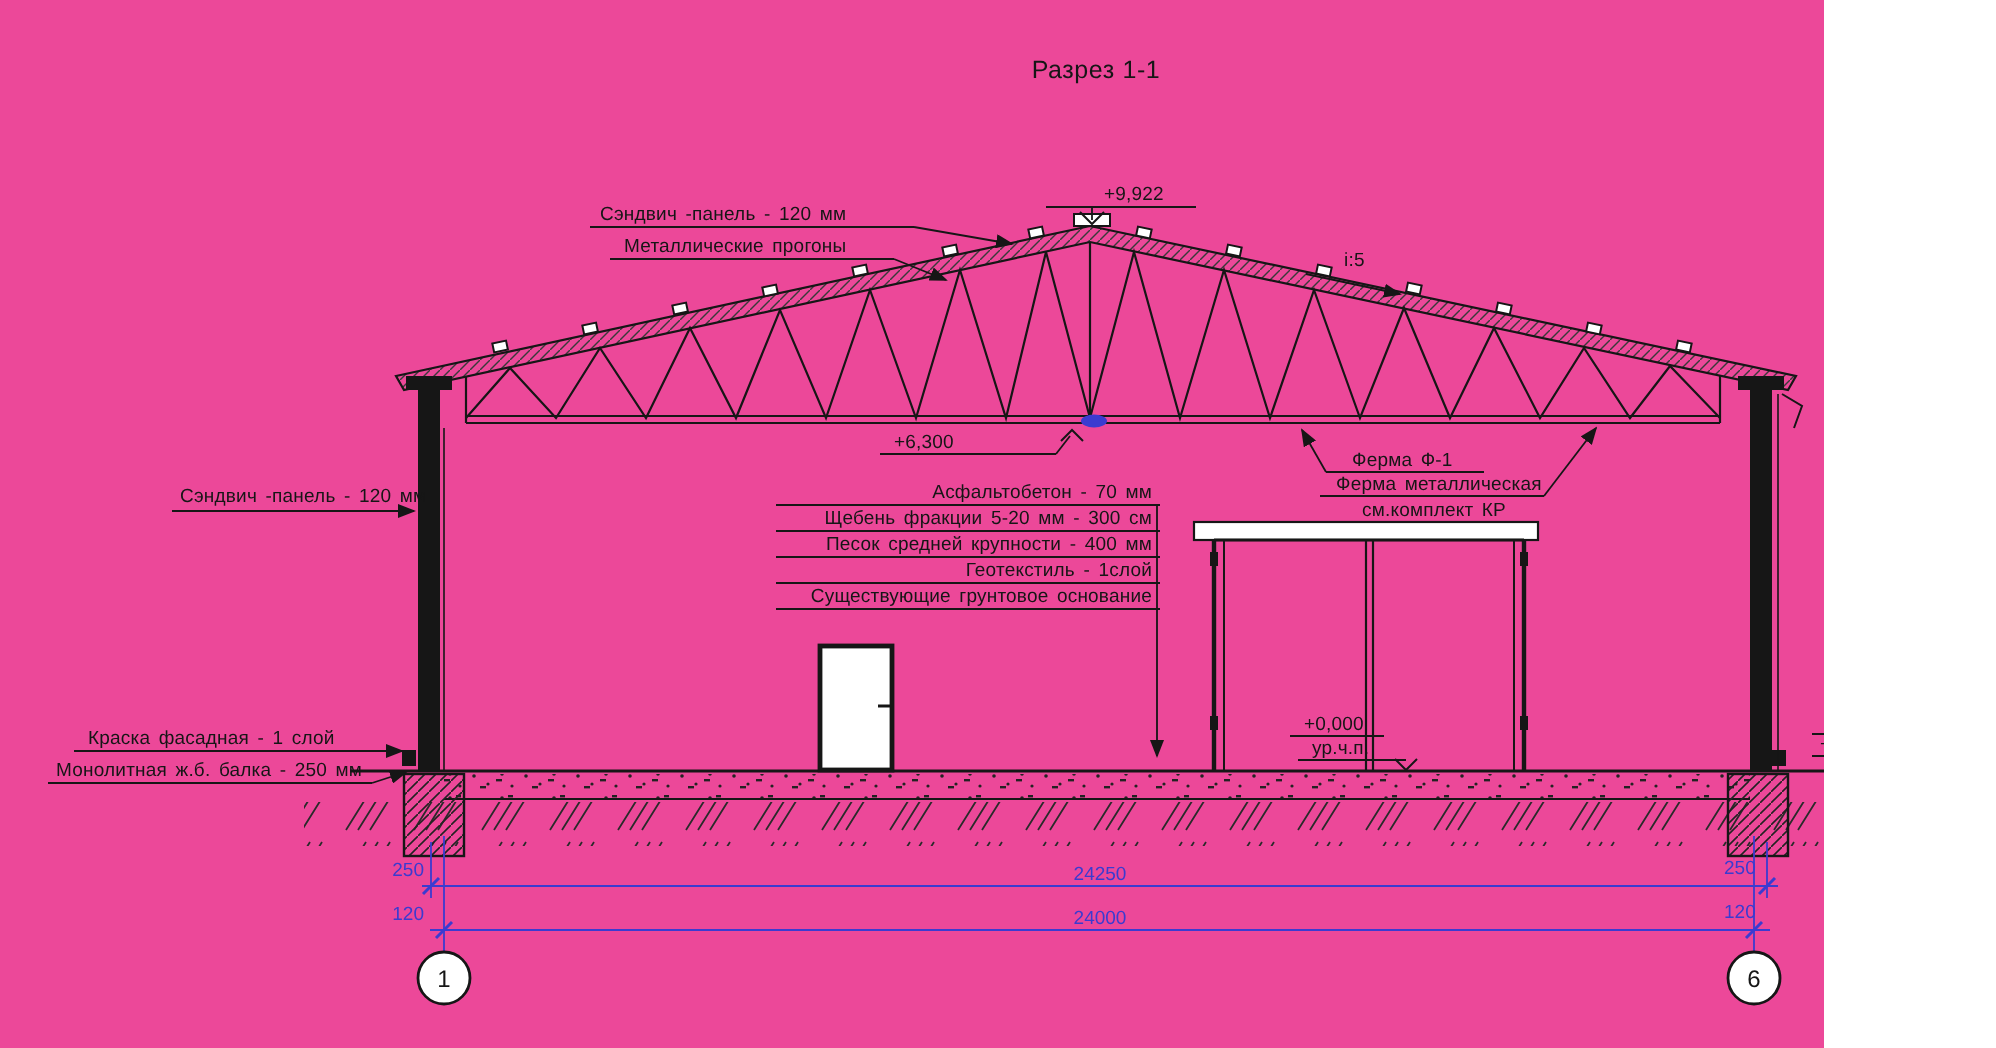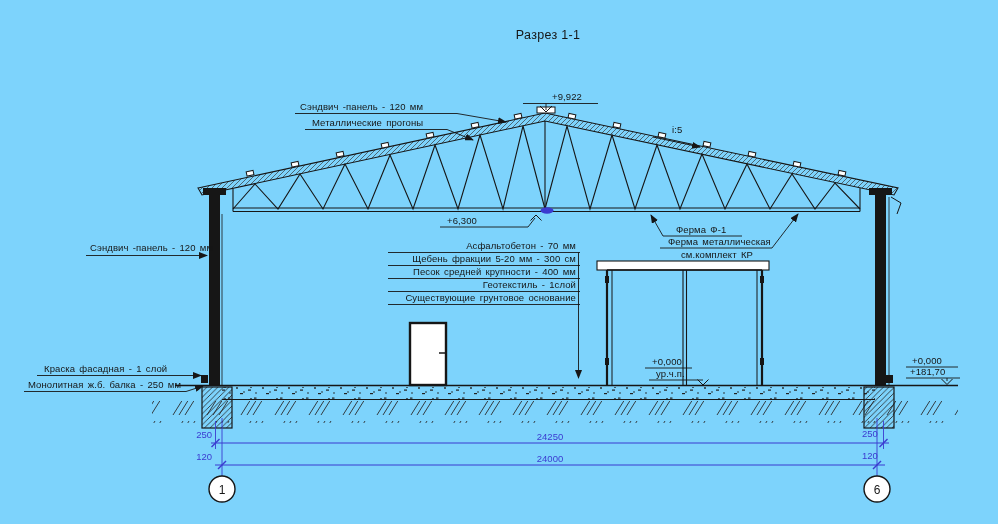--- a/index.html
+++ b/index.html
@@ -1,16 +1,16 @@
 <!DOCTYPE html>
 <html><head>
 <meta charset="utf-8">
 <style>
   html,body{margin:0;padding:0;background:#fff;}
-  .stage{position:relative;width:998px;height:524px;background:#7dd3fc;overflow:hidden;}
+  .stage{position:relative;width:912px;height:524px;background:#ec4899;overflow:hidden;}
   svg{display:block;}
   .ann{font-family:"Liberation Sans",sans-serif;font-size:9.5px;fill:#161616;letter-spacing:.1px;word-spacing:1.5px;}
   .ttl{font-family:"Liberation Sans",sans-serif;font-size:12.5px;fill:#161616;letter-spacing:.3px;}
   .dim{font-family:"Liberation Sans",sans-serif;font-size:9.5px;fill:#3b3bd0;}
   .bub{font-family:"Liberation Sans",sans-serif;font-size:12px;fill:#161616;}
   .k{stroke:#161616;fill:none;}
   .b{stroke:#3b3bd0;fill:none;}
 </style>
 </head>
 <body>

